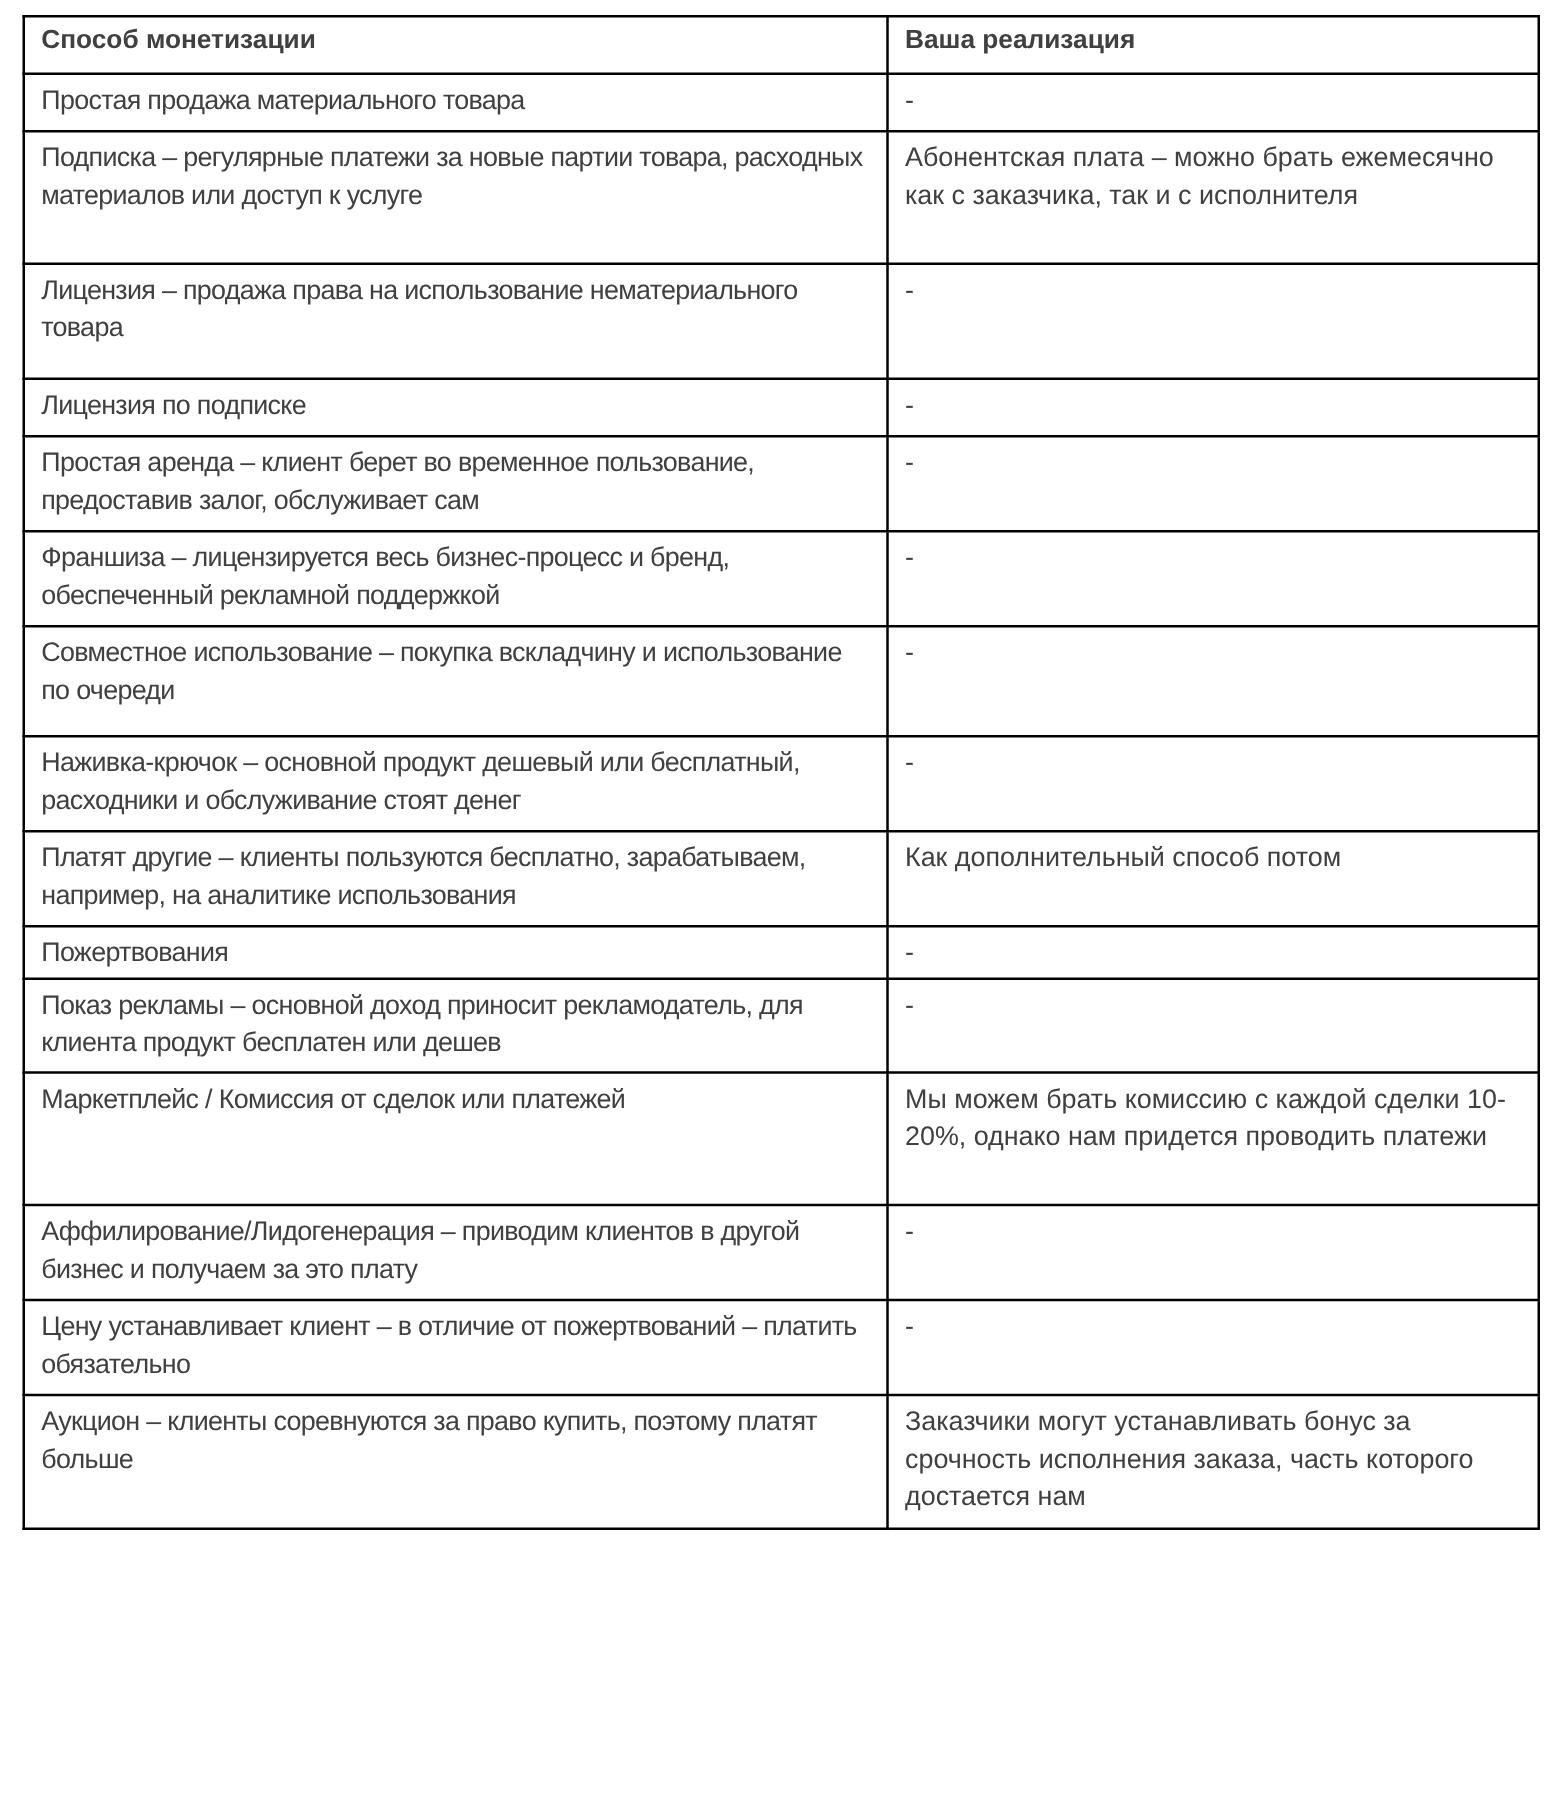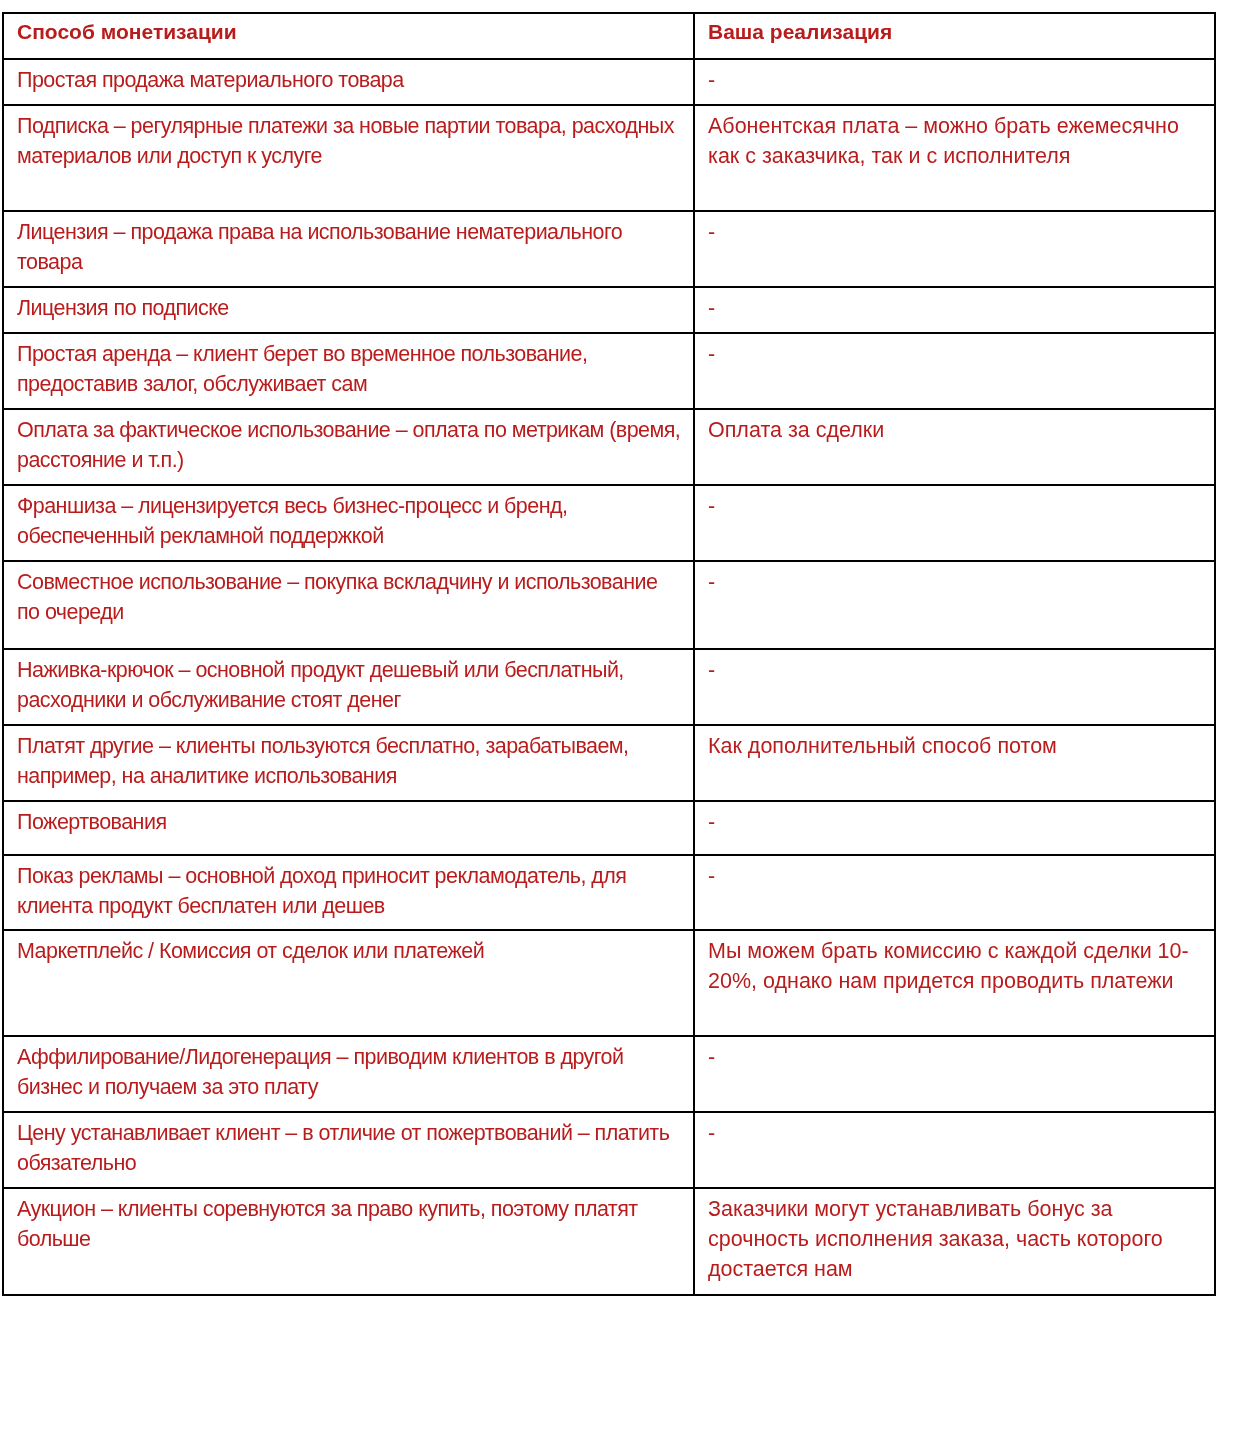--- a/index.html
+++ b/index.html
@@ -8,26 +8,26 @@
     background: #ffffff;
   }
   body {
     width: 1244px;
     height: 1442px;
     position: relative;
     overflow: hidden;
   }
   .doc-table {
     position: absolute;
-    left: 2px;
+    left: 18px;
     top: 12px;
     width: 1212px;
     border-collapse: collapse;
     table-layout: fixed;
-    color: #b91c1c;
+    color: #404040;
   }
   .doc-table td, .doc-table th {
     border: 2px solid #000000;
     vertical-align: top;
     text-align: left;
     padding: 5px 12px 0 13px;
     font-family: "Liberation Sans", sans-serif;
     font-size: 21.5px;
     line-height: 30px;
   }
@@ -58,53 +58,49 @@
   </thead>
   <tbody id="rows">
       <tr style="height: 46px; padding-left: 28px;">
         <td class="col-method">Простая продажа материального товара</td>
         <td class="col-impl">-</td>
       </tr>
       <tr style="height: 106px;">
         <td class="col-method">Подписка – регулярные платежи за новые партии товара, расходных материалов или доступ к услуге</td>
         <td class="col-impl">Абонентская плата – можно брать ежемесячно как с заказчика, так и с исполнителя</td>
       </tr>
-      <tr style="height: 76px;">
+      <tr style="height: 92px;">
         <td class="col-method">Лицензия – продажа права на использование нематериального товара</td>
         <td class="col-impl">-</td>
       </tr>
       <tr style="height: 46px;">
         <td class="col-method">Лицензия по подписке</td>
         <td class="col-impl">-</td>
       </tr>
       <tr style="height: 76px;">
         <td class="col-method">Простая аренда – клиент берет во временное пользование, предоставив залог, обслуживает сам</td>
         <td class="col-impl">-</td>
-      </tr>
-      <tr style="height: 76px;">
-        <td class="col-method">Оплата за фактическое использование – оплата по метрикам (время, расстояние и т.п.)</td>
-        <td class="col-impl">Оплата за сделки</td>
       </tr>
       <tr style="height: 76px;">
         <td class="col-method">Франшиза – лицензируется весь бизнес-процесс и бренд, обеспеченный рекламной поддержкой</td>
         <td class="col-impl">-</td>
       </tr>
       <tr style="height: 88px;">
         <td class="col-method">Совместное использование – покупка вскладчину и использование по очереди</td>
         <td class="col-impl">-</td>
       </tr>
       <tr style="height: 76px;">
         <td class="col-method">Наживка-крючок – основной продукт дешевый или бесплатный, расходники и обслуживание стоят денег</td>
         <td class="col-impl">-</td>
       </tr>
       <tr style="height: 76px;">
         <td class="col-method">Платят другие – клиенты пользуются бесплатно, зарабатываем, например, на аналитике использования</td>
         <td class="col-impl">Как дополнительный способ потом</td>
       </tr>
-      <tr style="height: 54px; margin-left: 10px;">
+      <tr style="height: 42px; margin-left: 10px;">
         <td class="col-method">Пожертвования</td>
         <td class="col-impl">-</td>
       </tr>
       <tr style="height: 75px;">
         <td class="col-method">Показ рекламы – основной доход приносит рекламодатель, для клиента продукт бесплатен или дешев</td>
         <td class="col-impl">-</td>
       </tr>
       <tr style="height: 106px;">
         <td class="col-method">Маркетплейс / Комиссия от сделок или платежей</td>
         <td class="col-impl">Мы можем брать комиссию с каждой сделки 10-20%, однако нам придется проводить платежи</td>

